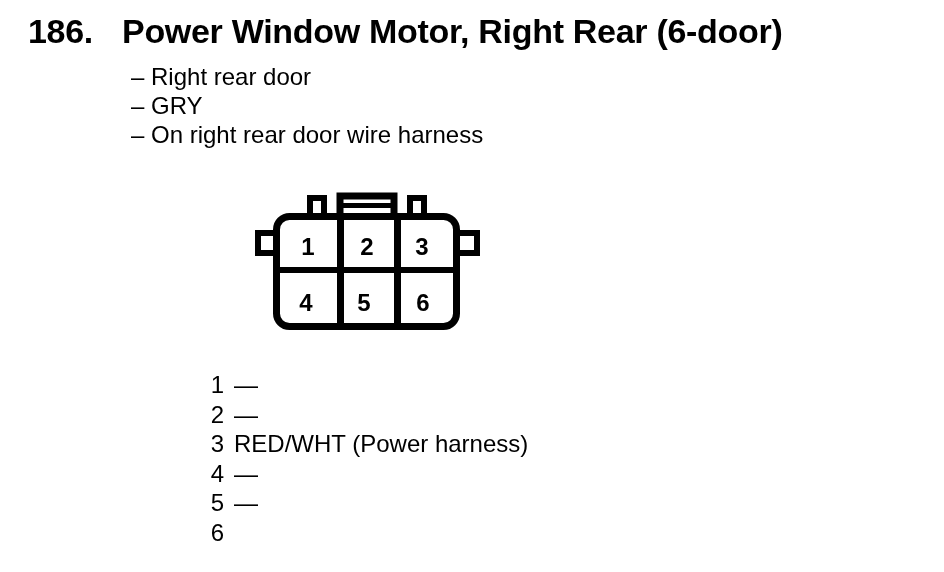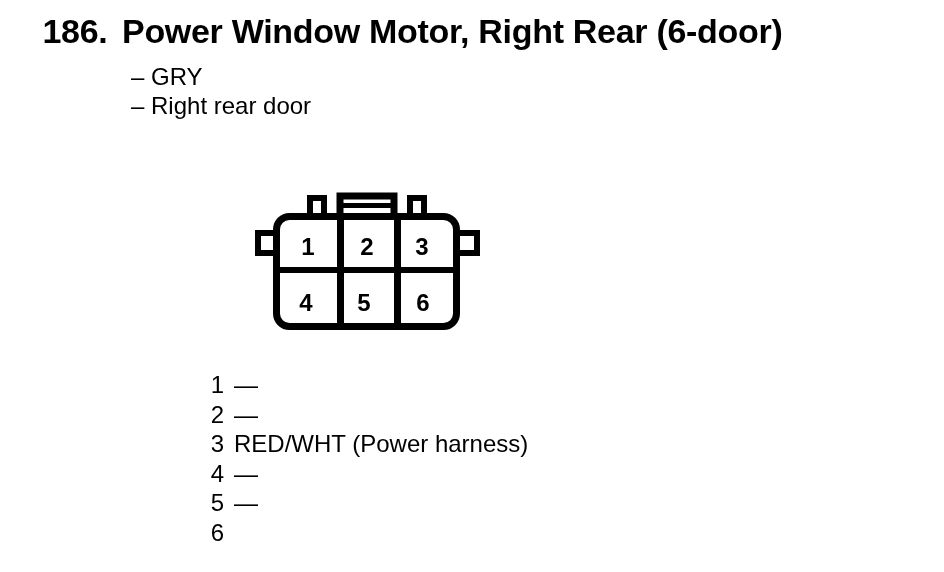--- a/index.html
+++ b/index.html
@@ -28,21 +28,20 @@
     top: 12px;
     font-size: 34px;
     font-weight: bold;
     letter-spacing: -0.3px;
     white-space: nowrap;
     line-height: 38px;
   }
   .heading .item-num {
     display: inline-block;
     width: 94px;
-    text-align: center;
   }
 
   
   .notes {
     position: absolute;
     left: 131px;
     top: 62px;
     margin: 0;
     padding: 0;
     list-style: none;
@@ -89,22 +88,23 @@
 </head>
 <body>
 
 <div class="page">
 
   <h1 class="heading" style="margin:0;">
     <span class="item-num">186.</span><span>Power Window Motor, Right Rear (6-door)</span>
   </h1>
 
   <ul class="notes">
+    <li>– Right rear door</li>
     <li>– GRY</li>
-    <li>– Right rear door</li>
+    <li>– On right rear door wire harness</li>
   </ul>
 
   <svg class="connector-svg" viewBox="0 0 235 150" xmlns="http://www.w3.org/2000/svg">
 
     <rect x="8" y="45" width="22" height="20" fill="#ffffff" stroke="#000000" stroke-width="6"></rect>
     <rect x="205" y="45" width="22" height="20" fill="#ffffff" stroke="#000000" stroke-width="6"></rect>
 
     <rect x="60" y="10" width="14" height="22" fill="#ffffff" stroke="#000000" stroke-width="6"></rect>
     <rect x="160" y="10" width="14" height="22" fill="#ffffff" stroke="#000000" stroke-width="6"></rect>
 

